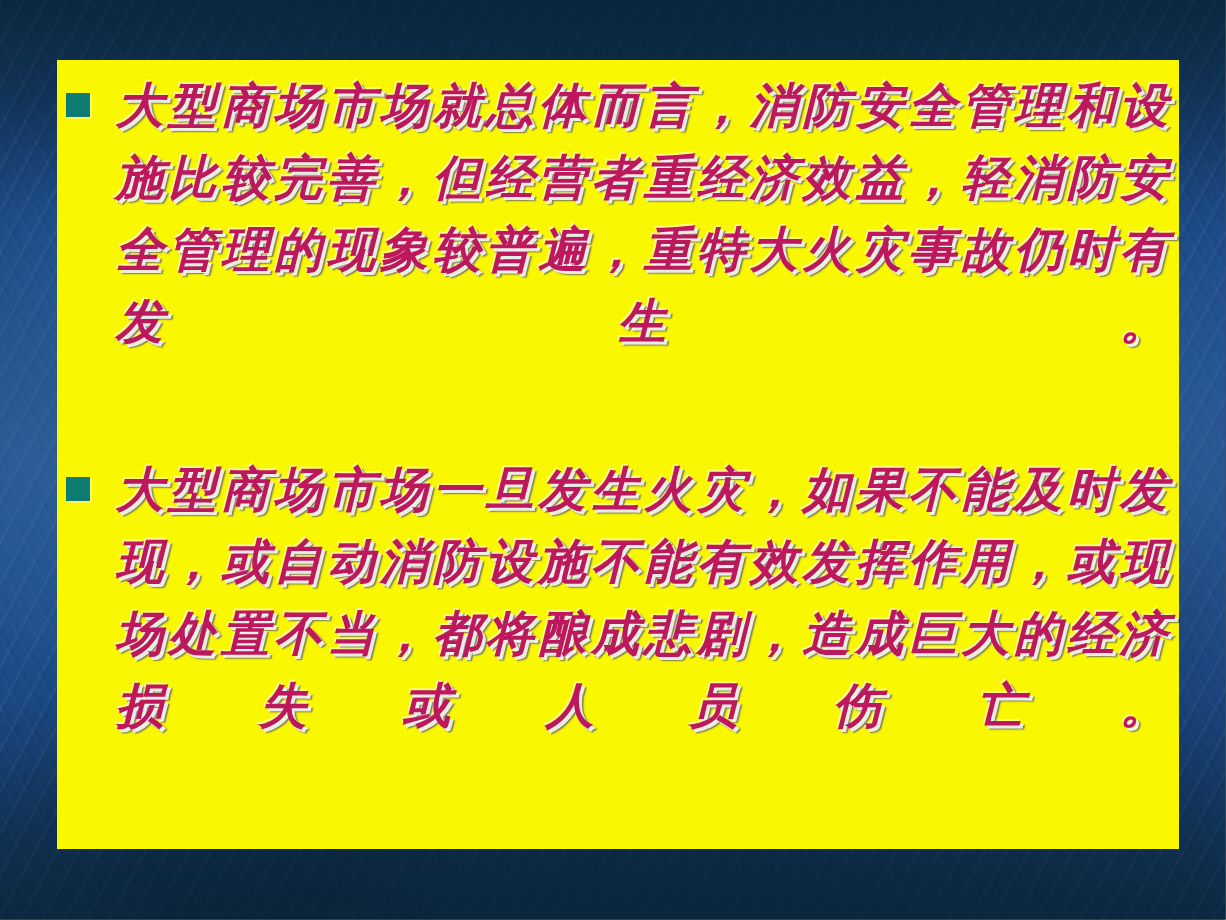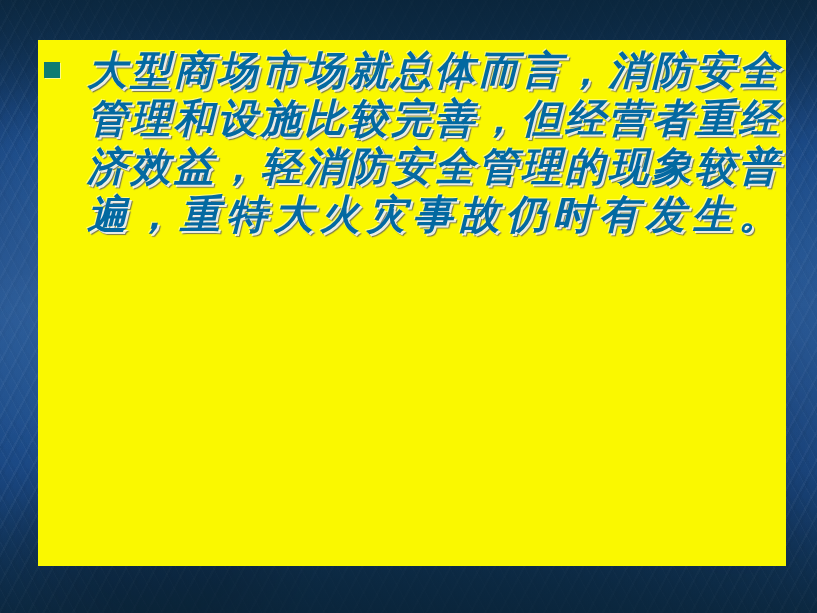--- a/index.html
+++ b/index.html
@@ -66,28 +66,28 @@
     left: 6px;
     top: 16px;
     width: 16px;
     height: 16px;
     background: #0E7C72;
     box-shadow: 1px 1px 0 rgba(255,255,255,0.55);
   }
 
   .para-text {
     margin: 0;
-    padding: 0 6px 0 49px;
+    padding: 0 6px 0 39px;
     font-family: "DejaVu Serif", "Liberation Serif", serif;
     font-weight: 700;
     font-style: italic;
-    font-size: 40px;
+    font-size: 32px;
     line-height: 48px;
     letter-spacing: 1.5px;
-    color: #0369a1;
+    color: #be185d;
     text-align: justify;
     text-justify: inter-character;
     text-shadow:
        2px 2px 0 rgba(255,255,255,0.85),
        3px 3px 1px rgba(20,20,140,0.55),
       -1px -1px 0 rgba(255,255,255,0.5);
     white-space: pre-wrap;
     word-break: break-all;
   }
 
@@ -102,16 +102,20 @@
 
 <div id="slide">
 
   <div id="content-box">
 
     <div class="bullet-block" id="para-1">
       <span class="bullet-marker"></span>
       <p class="para-text">大型商场市场就总体而言，消防安全管理和设施比较完善，但经营者重经济效益，轻消防安全管理的现象较普遍，重特大火灾事故仍时有发生。</p>
     </div>
 
+    <div class="bullet-block" id="para-2">
+      <span class="bullet-marker"></span>
+      <p class="para-text">大型商场市场一旦发生火灾，如果不能及时发现，或自动消防设施不能有效发挥作用，或现场处置不当，都将酿成悲剧，造成巨大的经济损失或人员伤亡。</p>
+    </div>
 
   </div>
 
 </div>
 
 </body></html>

